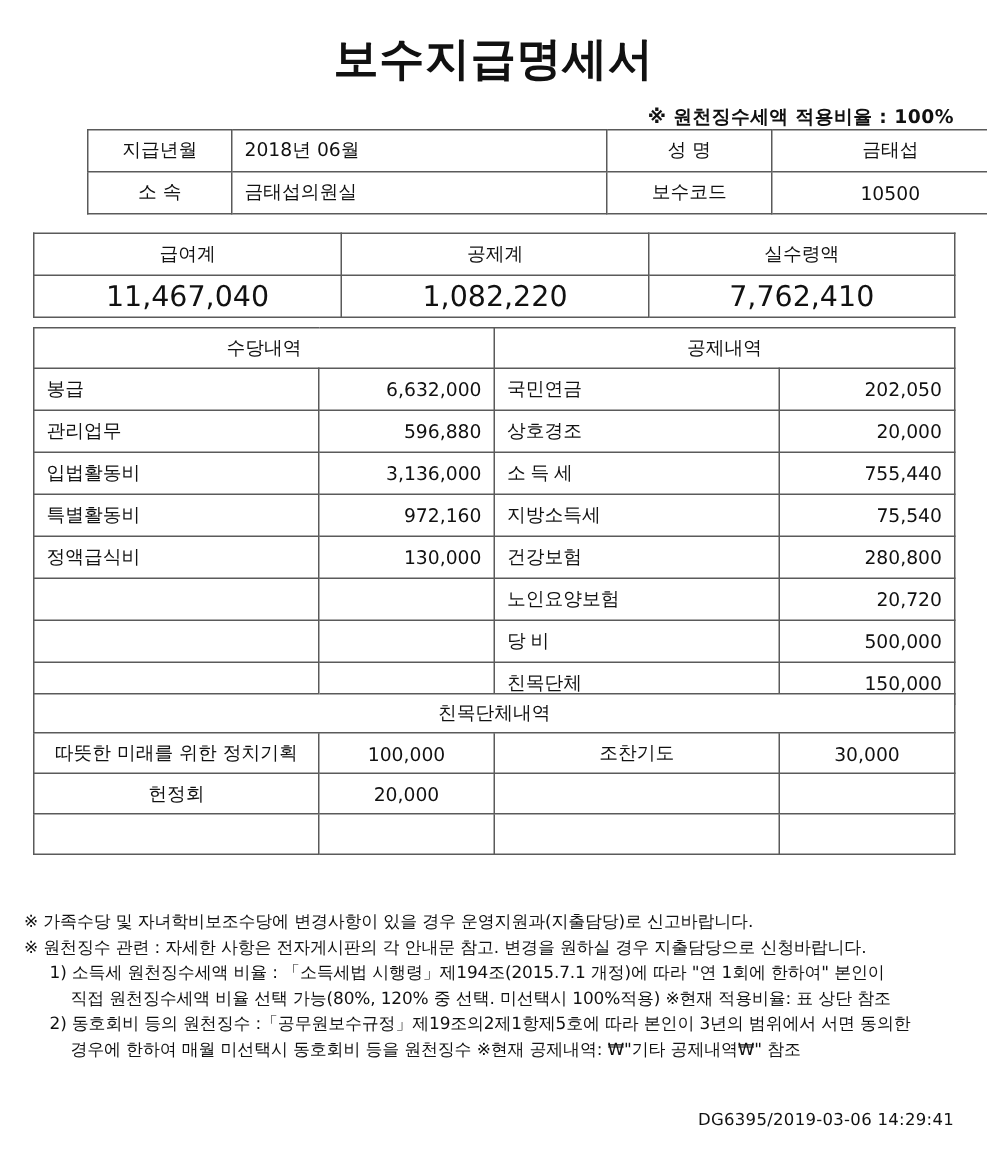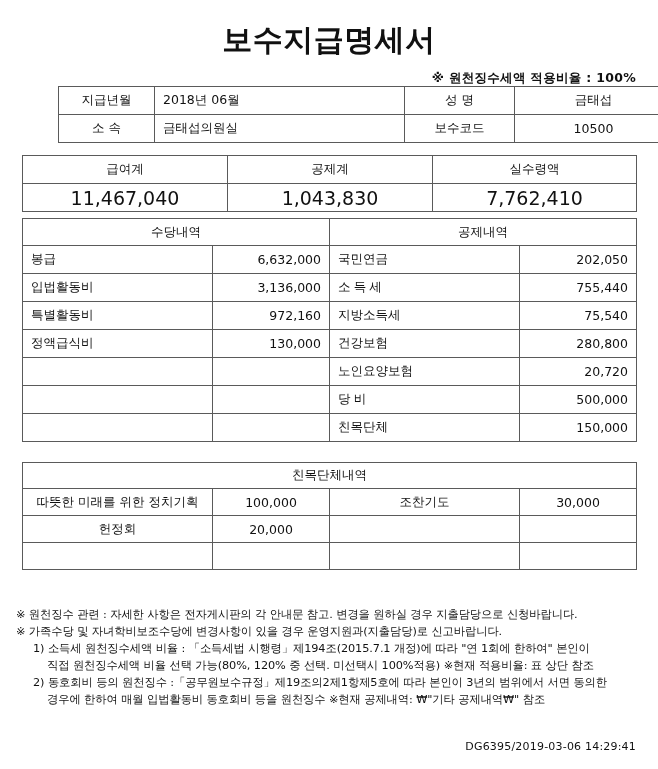--- a/index.html
+++ b/index.html
@@ -151,21 +151,21 @@
         <col style="width:204px">
       </colgroup>
     <tbody>
       <tr>
         <td class="c">급여계</td>
         <td class="c">공제계</td>
         <td class="c">실수령액</td>
       </tr>
       <tr>
         <td class="c amt">11,467,040</td>
-        <td class="c amt">1,043,830</td>
+        <td class="c amt">1,082,220</td>
         <td class="c amt">7,762,410</td>
       </tr>
     </tbody>
   </table>
 
   <table class="tbl" id="detail-table">
     <colgroup>
       <col style="width:190px">
         <col style="width:117px">
       <col style="width:190px">
@@ -176,20 +176,26 @@
         <td class="c hdr" colspan="2">수당내역</td>
         <td class="c hdr mid" colspan="2">공제내역</td>
       </tr>
       <tr>
         <td class="l">봉급</td>
         <td class="r">6,632,000</td>
         <td class="l mid">국민연금</td>
         <td class="r">202,050</td>
       </tr>
       <tr>
+        <td class="l nb">관리업무</td>
+        <td class="r nb">596,880</td>
+        <td class="l nb mid">상호경조</td>
+        <td class="r nb">20,000</td>
+      </tr>
+      <tr>
         <td class="l nb">입법활동비</td>
         <td class="r nb">3,136,000</td>
         <td class="l nb mid">소 득 세</td>
         <td class="r nb">755,440</td>
       </tr>
       <tr>
         <td class="l nb">특별활동비</td>
         <td class="r nb">972,160</td>
         <td class="l nb mid">지방소득세</td>
         <td class="r nb">75,540</td>
@@ -247,23 +253,23 @@
       <tr>
         <td class="l nb"></td>
         <td class="r nb"></td>
         <td class="l nb"></td>
         <td class="r nb"></td>
       </tr>
     </tbody>
   </table>
 
   <div id="notes">
+    <div class="note-line">※ 가족수당 및 자녀학비보조수당에 변경사항이 있을 경우 운영지원과(지출담당)로 신고바랍니다.</div>
     <div class="note-line">※ 원천징수 관련 : 자세한 사항은 전자게시판의 각 안내문 참고. 변경을 원하실 경우 지출담당으로 신청바랍니다.</div>
-    <div class="note-line">※ 가족수당 및 자녀학비보조수당에 변경사항이 있을 경우 운영지원과(지출담당)로 신고바랍니다.</div>
     <div class="note-sub">1) 소득세 원천징수세액 비율 : 「소득세법 시행령」제194조(2015.7.1 개정)에 따라 "연 1회에 한하여" 본인이</div>
     <div class="note-sub2">직접 원천징수세액 비율 선택 가능(80%, 120% 중 선택. 미선택시 100%적용) ※현재 적용비율: 표 상단 참조</div>
     <div class="note-sub">2) 동호회비 등의 원천징수 :「공무원보수규정」제19조의2제1항제5호에 따라 본인이 3년의 범위에서 서면 동의한</div>
-    <div class="note-sub2">경우에 한하여 매월 입법활동비 동호회비 등을 원천징수 ※현재 공제내역: ₩"기타 공제내역₩" 참조</div>
+    <div class="note-sub2">경우에 한하여 매월 미선택시 동호회비 등을 원천징수 ※현재 공제내역: ₩"기타 공제내역₩" 참조</div>
   </div>
 
   <div id="doc-stamp">DG6395/2019-03-06  14:29:41</div>
 
 </div>
 
 </body></html>

